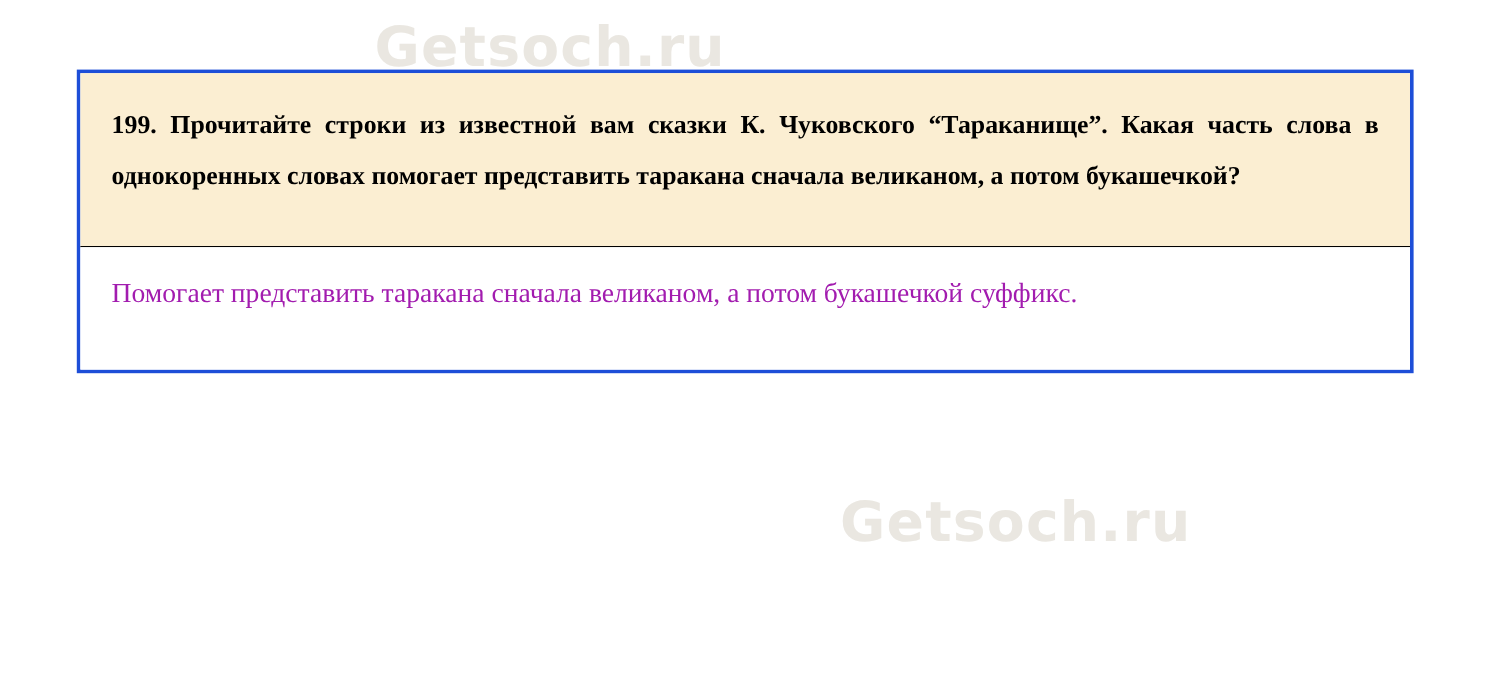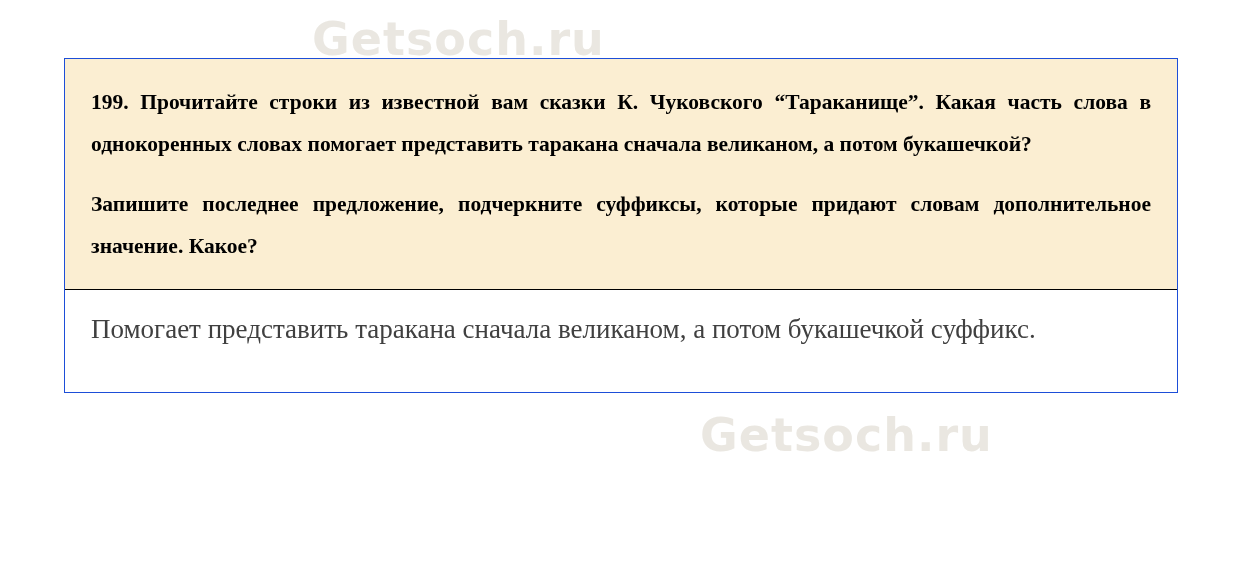--- a/index.html
+++ b/index.html
@@ -36,21 +36,21 @@
   }
   .wm-1 { left: 312px; top: 12px;  font-size: 46px; }
   .wm-2 { left: 112px; top: 208px; font-size: 46px; }
   .wm-3 { left: 700px; top: 408px; font-size: 46px; }
 
   .card {
     position: absolute;
     left: 64px;
     top: 58px;
     width: 1114px;
-    border: 1px solid #1d4ed8;
+    border: 3px solid #1d4ed8;
     box-sizing: border-box;
     background: #ffffff;
   }
 
   .task-block {
     background: #fbeed2;
     border-bottom: 1px solid #000000;
     padding: 22px 26px 20px 26px;
     box-sizing: border-box;
   }
@@ -67,23 +67,23 @@
   .task-block p.last { margin-bottom: 2px; }
   .task-block p.justify-full { text-align: justify; }
 
   .answer-block {
     background: #ffffff;
     padding: 18px 26px 26px 26px;
     box-sizing: border-box;
   }
   .answer-block p {
     margin: 0 0 16px 0;
-    font-size: 27px;
+    font-size: 23px;
     line-height: 42px;
-    color: #404040;
+    color: #a21caf;
     text-align: justify;
     text-align-last: left;
   }
   .answer-block p.last { margin-bottom: 0; }
   .answer-block p.justify-full { text-align: justify; }
 
   .u { text-decoration: underline; }
 </style>
 </head>
 <body>
@@ -91,21 +91,20 @@
 <div class="page">
 
   <div class="wm wm-1">Getsoch.ru</div>
   <div class="wm wm-2">Getsoch.ru</div>
   <div class="wm wm-3">Getsoch.ru</div>
 
   <div class="card">
 
     <div class="task-block">
       <p class="justify-full">199. Прочитайте строки из известной вам сказки К. Чуковского “Тараканище”. Какая часть слова в однокоренных словах помогает представить таракана сначала великаном, а потом букашечкой?</p>
-      <p class="justify-full last">Запишите последнее предложение, подчеркните суффиксы, которые придают словам дополнительное значение. Какое?</p>
     </div>
 
     <div class="answer-block">
       <p>Помогает представить таракана сначала великаном, а потом букашечкой суффикс.</p>
     </div>
 
   </div>
 </div>
 
 </body></html>

